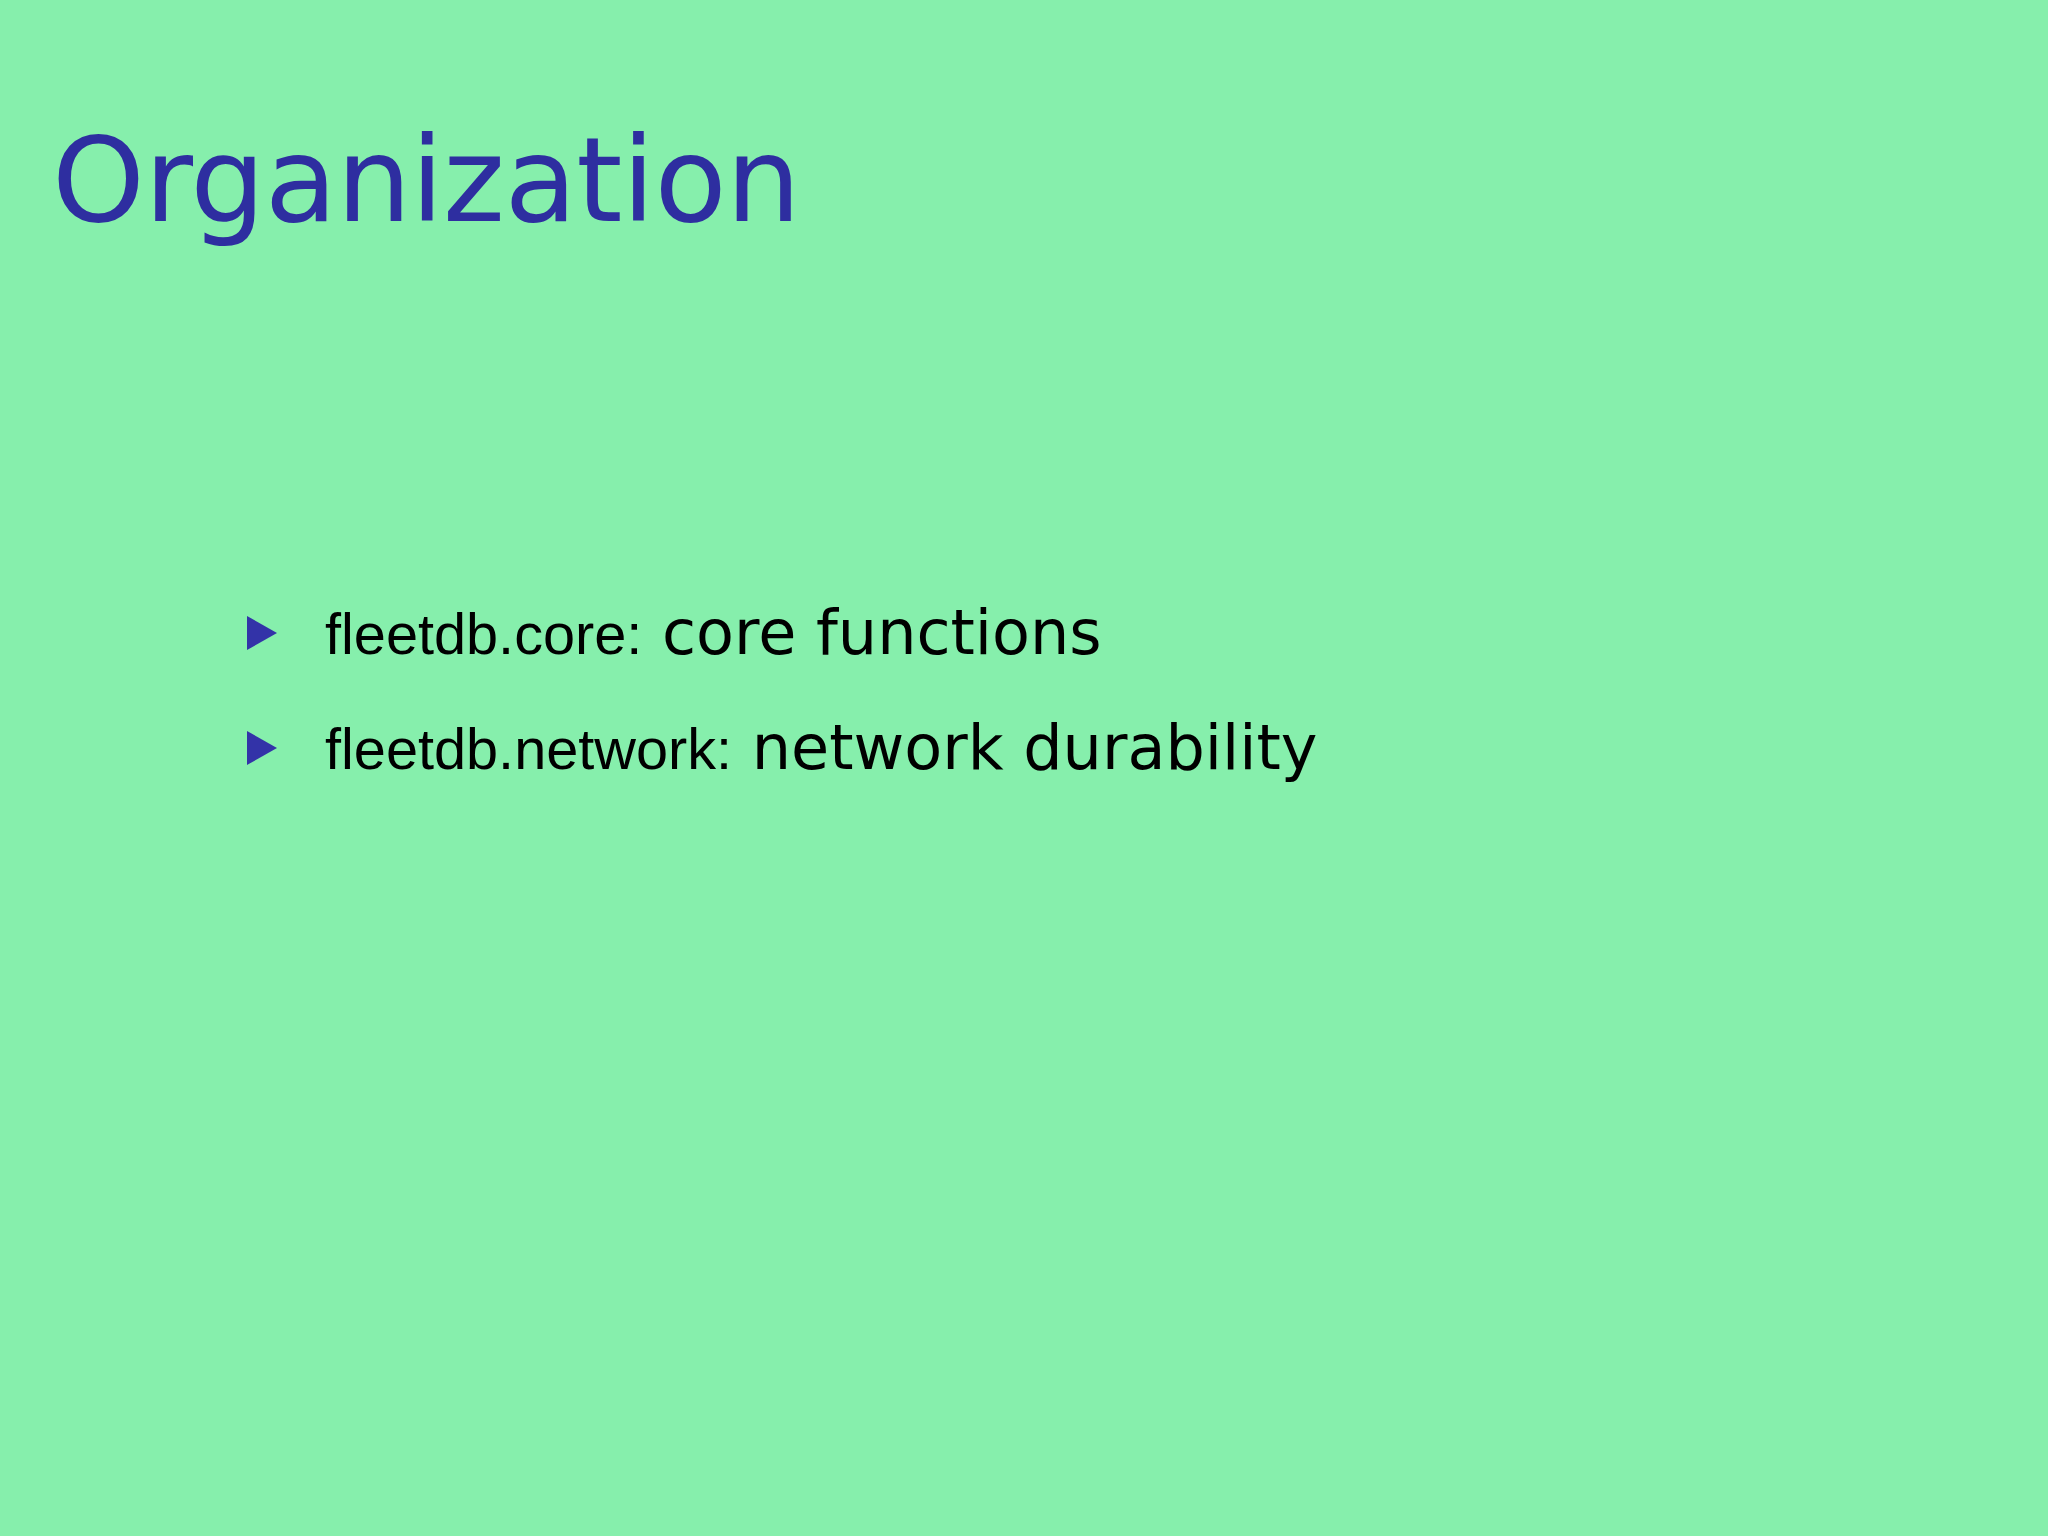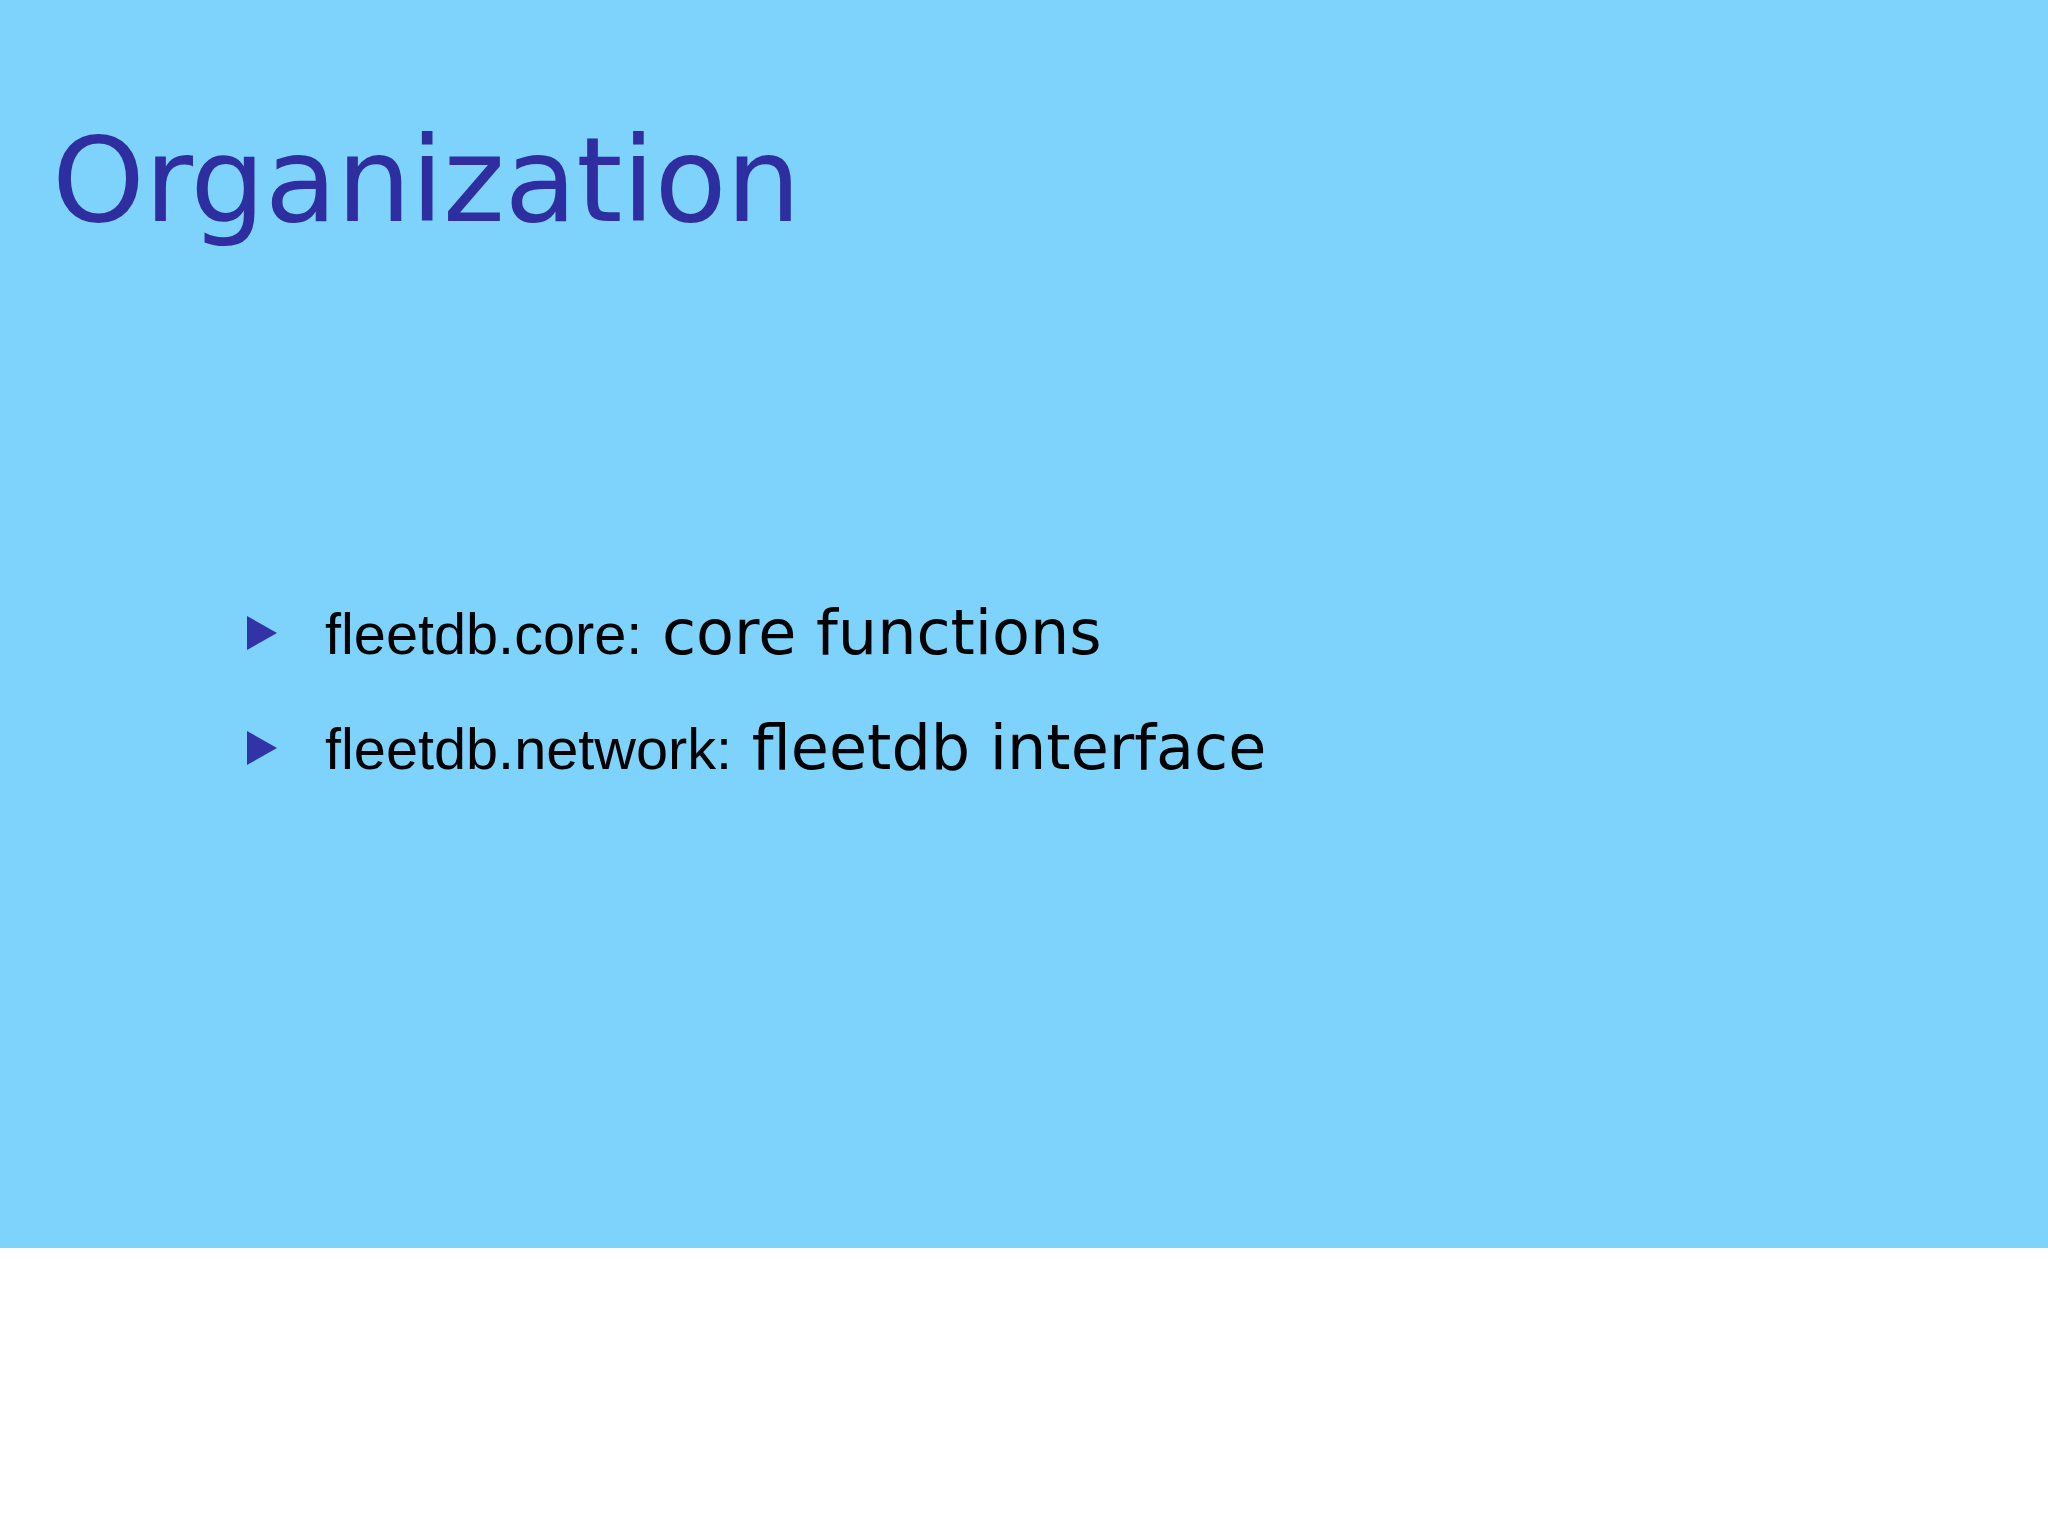--- a/index.html
+++ b/index.html
@@ -5,22 +5,22 @@
 <style>
   html, body {
     margin: 0;
     padding: 0;
     background: #ffffff;
   }
 
   .slide {
     position: relative;
     width: 2048px;
-    height: 1248px;
-    background: #7dd3fc;
+    height: 1536px;
+    background: #86efac;
     overflow: hidden;
     font-family: "DejaVu Sans", sans-serif;
     -webkit-font-smoothing: antialiased;
   }
 
   
   .slide-title {
     position: absolute;
     left: 52px;
     top: 38px;
@@ -95,19 +95,19 @@
 
   <div class="body-block">
     <ul class="bullet-list">
 
       <li class="bullet-item">
         <span class="bullet-marker"></span><span class="code">fleetdb.core:</span><span class="prose"> <span>core functions</span></span>
       </li>
 
 
       <li class="bullet-item">
-        <span class="bullet-marker"></span><span class="code">fleetdb.network:</span><span class="prose"> <span>fleetdb interface</span></span>
+        <span class="bullet-marker"></span><span class="code">fleetdb.network:</span><span class="prose"> <span>network durability</span></span>
       </li>
 
     </ul>
   </div>
 
 </div>
 
 </body></html>

